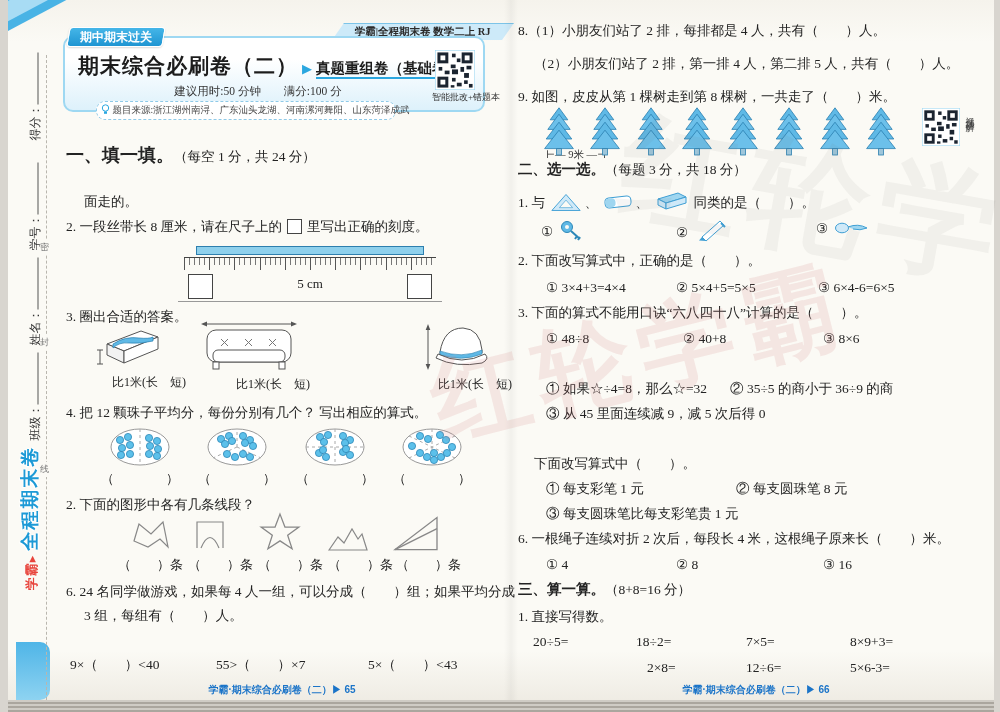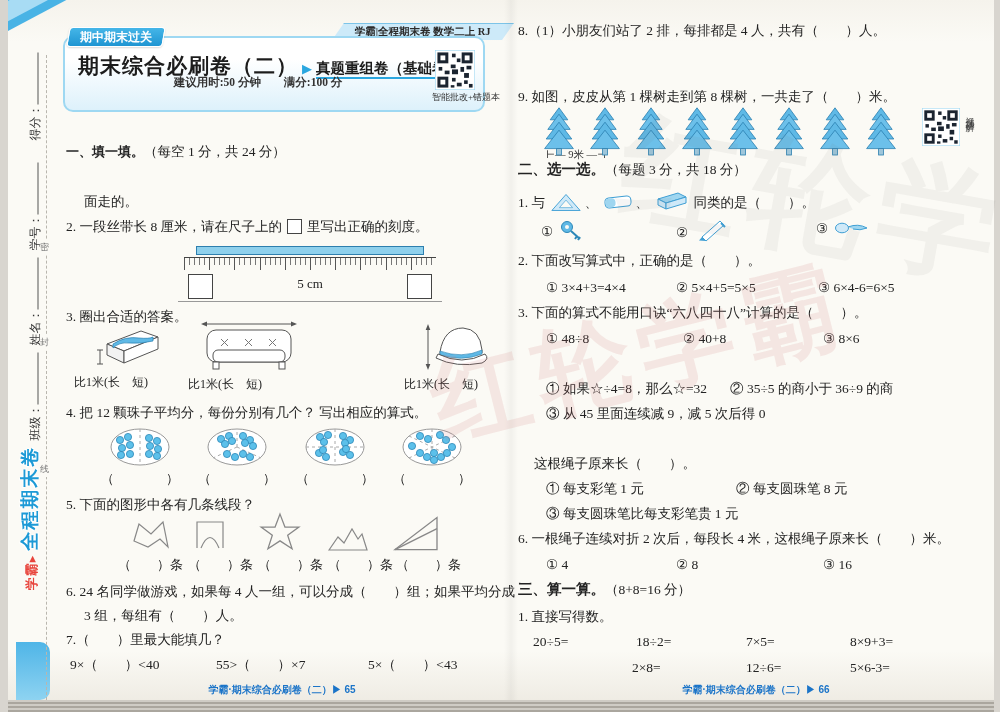--- a/index.html
+++ b/index.html
@@ -34,21 +34,21 @@
         box-shadow:0 1px 2px rgba(0,0,0,.15);}
   .badge span{display:block;transform:skewX(10deg);color:#fff;font-size:12px;font-weight:bold;text-align:center;line-height:18px;
         font-family:"Liberation Sans",sans-serif;}
   .edition{position:absolute;left:330px;top:23px;width:170px;height:17px;background:#cdeaf9;transform:skewX(-35deg);
         border-top:1px solid #7cc4e8;}
   .edition span{display:block;transform:skewX(35deg);font-size:10.5px;font-weight:bold;color:#2a2a2a;text-align:center;line-height:16px;}
   .titlerow{position:absolute;left:70px;top:52px;width:360px;white-space:nowrap;}
   .titlerow .main{font-size:21px;font-weight:bold;letter-spacing:1px;color:#1c1c1c;}
   .titlerow .arr{font-size:13px;color:#2aa7e0;margin:0 4px;}
   .titlerow .sub{font-size:14.5px;font-weight:bold;color:#1c1c1c;border-bottom:2px solid #2aa7e0;padding-bottom:1px;}
-  .metarow{position:absolute;left:110px;top:75px;width:280px;text-align:center;font-size:11.5px;color:#333;font-weight:bold;}
+  .metarow{position:absolute;left:110px;top:84px;width:280px;text-align:center;font-size:11.5px;color:#333;}
   .metarow span{margin:0 10px;}
   .srcnote{position:absolute;left:88px;top:101px;width:300px;background:#fff;border:1px dashed #8fcae8;border-radius:9px;
         font-size:9.5px;color:#444;text-align:center;padding:2px 4px;white-space:nowrap;}
   .qrwrap{position:absolute;text-align:center;}
   .qrcap{font-size:9px;color:#333;margin-top:1px;white-space:nowrap;}
   
   .t{position:absolute;font-size:13.5px;white-space:nowrap;z-index:10;}
   .b{font-weight:bold;}
   .pgL{position:absolute;left:48px;top:0;width:452px;height:700px;}
   .pgR{position:absolute;left:508px;top:0;width:480px;height:700px;}
@@ -60,21 +60,21 @@
   .ruler .ribbon{position:absolute;left:12px;right:12px;top:2px;height:9px;background:#8fd0ec;border:1px solid #2e7fae;}
   .ruler .scale{position:absolute;left:0;right:0;top:13px;height:14px;border-top:1.5px solid #444;
         background:
          repeating-linear-gradient(90deg,#555 0 1px,transparent 1px 25.2px) 0 0/100% 12px no-repeat,
          repeating-linear-gradient(90deg,#777 0 1px,transparent 1px 5.04px) 0 0/100% 7px no-repeat;}
   .ruler .box{position:absolute;top:30px;width:25px;height:25px;border:1.5px solid #444;background:#fff;}
   .ruler .lab{position:absolute;top:32px;width:100%;text-align:center;font-size:13px;}
   .ruler .base{position:absolute;left:-6px;right:-6px;bottom:0;border-top:1px solid #999;}
   .inline-box{display:inline-block;width:15px;height:15px;border:1.2px solid #444;vertical-align:-3px;margin:0 5px;background:#fff;}
   
-  .fig{position:absolute;text-align:left;z-index:10;}
+  .fig{position:absolute;text-align:right;z-index:10;}
   .fig .lab{font-size:12px;margin-top:2px;}
   .shapeans{position:absolute;font-size:13px;white-space:nowrap;}
   .gapmark{position:absolute;font-size:10.5px;color:#333;white-space:nowrap;}
   .vcap{position:absolute;writing-mode:vertical-rl;font-size:9px;color:#444;letter-spacing:2px;}
   .wm{position:absolute;font-size:96px;font-weight:bold;letter-spacing:10px;z-index:40;pointer-events:none;white-space:nowrap;}
   .wm1{left:420px;top:290px;color:rgba(208,122,122,.15);transform:rotate(-14deg);}
   .wm2{left:610px;top:130px;color:rgba(110,110,110,.07);transform:rotate(10deg);font-size:120px;}
   svg{display:block}
 </style>
 </head>
@@ -162,24 +162,31 @@
   <div class="metarow">
     <span>建议用时:50 分钟</span>
     <span>满分:100 分</span>
   </div>
   <div class="qrwrap" style="left:424px;top:50px;width:46px;z-index:11">
     <svg width="40" height="40" style="margin:0 auto">
         <use href="#qr"></use>
       </svg>
     <div class="qrcap">智能批改+错题本</div>
   </div>
+  <div class="srcnote">
+    <svg width="9" height="11" viewBox="0 0 9 11" style="display:inline-block;vertical-align:-2px">
+      <circle cx="4.5" cy="4" r="3.2" fill="none" stroke="#2aa7e0"></circle>
+        <rect x="3" y="7.4" width="3" height="2.4" fill="#2aa7e0"></rect>
+    </svg>
+    <span>题目来源:浙江湖州南浔、广东汕头龙湖、河南漯河舞阳、山东菏泽成武</span>
+  </div>
 
   <div class="pgL">
     <div class="t" style="top:143px;left:10px">
-      <span class="b" style="font-size:13px">一、填一填。</span><span>（每空 1 分，共 24 分）</span>
+      <span class="b" style="font-size:18px">一、填一填。</span><span>（每空 1 分，共 24 分）</span>
     </div>
     <div class="t" style="top:193px;left:28px">面走的。</div>
     <div class="t" style="top:218px;left:10px">
       <span>2. 一段丝带长 8 厘米，请在尺子上的</span><span class="inline-box"></span><span>里写出正确的刻度。</span>
     </div>
 
     <div class="ruler">
       <div class="ribbon"></div>
       <div class="scale"></div>
       <div class="box" style="left:4px"></div>
@@ -307,21 +314,21 @@
             <circle cx="47" cy="27" r="3.6"></circle>
             <circle cx="34" cy="34" r="3.6"></circle>
         </g>
       </svg>
     </div>
     <div class="shapeans" style="left:45px;top:470px">（　　　　）</div>
     <div class="shapeans" style="left:142px;top:470px">（　　　　）</div>
     <div class="shapeans" style="left:240px;top:470px">（　　　　）</div>
     <div class="shapeans" style="left:337px;top:470px">（　　　　）</div>
 
-    <div class="t" style="top:496px;left:10px">5. 下面的图形中各有几条线段？</div>
+    <div class="t" style="top:496px;left:10px">2. 下面的图形中各有几条线段？</div>
 
     <div class="fig" style="left:74px;top:514px">
       <svg width="44" height="40" viewBox="0 0 40 40">
         <polygon points="7,10 2,27 16,33 28,25 36,33 31,8 19,20" fill="none" stroke="#888" stroke-width="1.2"></polygon>
       </svg>
     </div>
     <div class="fig" style="left:134px;top:514px">
       <svg width="44" height="40" viewBox="0 0 40 40">
         <path d="M5,34 L5,8 L31,8 L31,34" fill="none" stroke="#888" stroke-width="1.2"></path>
         <path d="M9,34 Q18,13 27,34" fill="none" stroke="#888" stroke-width="1.2"></path>
@@ -344,30 +351,30 @@
       </svg>
     </div>
     <div class="shapeans" style="left:62px;top:556px">（　　）条</div>
     <div class="shapeans" style="left:132px;top:556px">（　　）条</div>
     <div class="shapeans" style="left:202px;top:556px">（　　）条</div>
     <div class="shapeans" style="left:272px;top:556px">（　　）条</div>
     <div class="shapeans" style="left:340px;top:556px">（　　）条</div>
 
     <div class="t" style="top:583px;left:10px">6. 24 名同学做游戏，如果每 4 人一组，可以分成（　　）组；如果平均分成</div>
     <div class="t" style="top:607px;left:28px">3 组，每组有（　　）人。</div>
-    <div class="t" style="top:631px;left:10px">7.（　　）里最大能填几？</div>
     <div class="opt" style="left:14px;top:656px">9×（　　）&lt;40</div>
     <div class="opt" style="left:160px;top:656px">55&gt;（　　）×7</div>
     <div class="opt" style="left:312px;top:656px">5×（　　）&lt;43</div>
 
     <div class="footer">学霸·期末综合必刷卷（二）▶ 65</div>
   </div>
 
   <div class="pgR">
     <div class="t" style="top:22px;left:2px">8.（1）小朋友们站了 2 排，每排都是 4 人，共有（　　）人。</div>
+    <div class="t" style="top:55px;left:18px">（2）小朋友们站了 2 排，第一排 4 人，第二排 5 人，共有（　　）人。</div>
     <div class="t" style="top:88px;left:2px">9. 如图，皮皮从第 1 棵树走到第 8 棵树，一共走了（　　）米。</div>
 
     <div class="fig" style="left:27px;top:106px">
         <svg width="32" height="50">
           <use href="#pine"></use>
         </svg>
       </div>
     <div class="fig" style="left:73px;top:106px">
         <svg width="32" height="50">
           <use href="#pine"></use>
@@ -465,40 +472,40 @@
 
     <div class="t" style="top:304px;left:2px">3. 下面的算式不能用口诀“六八四十八”计算的是（　　）。</div>
     <div class="opt" style="left:30px;top:330px">① 48÷8</div>
     <div class="opt" style="left:167px;top:330px">② 40+8</div>
     <div class="opt" style="left:307px;top:330px">③ 8×6</div>
 
     <div class="opt" style="left:30px;top:380px">① 如果☆÷4=8，那么☆=32</div>
     <div class="opt" style="left:214px;top:380px">② 35÷5 的商小于 36÷9 的商</div>
     <div class="opt" style="left:30px;top:405px">③ 从 45 里面连续减 9，减 5 次后得 0</div>
 
-    <div class="t" style="top:455px;left:18px">这根绳子原来长（　　）。</div>
+    <div class="t" style="top:455px;left:18px">下面改写算式中（　　）。</div>
     <div class="opt" style="left:30px;top:480px">① 每支彩笔 1 元</div>
     <div class="opt" style="left:220px;top:480px">② 每支圆珠笔 8 元</div>
     <div class="opt" style="left:30px;top:505px">③ 每支圆珠笔比每支彩笔贵 1 元</div>
 
     <div class="t" style="top:530px;left:2px">6. 一根绳子连续对折 2 次后，每段长 4 米，这根绳子原来长（　　）米。</div>
     <div class="opt" style="left:30px;top:556px">① 4</div>
     <div class="opt" style="left:160px;top:556px">② 8</div>
     <div class="opt" style="left:307px;top:556px">③ 16</div>
 
     <div class="t" style="top:580px;left:2px">
       <span class="b" style="font-size:14.5px">三、算一算。</span><span>（8+8=16 分）</span>
     </div>
     <div class="t" style="top:608px;left:2px">1. 直接写得数。</div>
     <div class="opt" style="left:17px;top:634px">20÷5=</div>
     <div class="opt" style="left:120px;top:634px">18÷2=</div>
     <div class="opt" style="left:230px;top:634px">7×5=</div>
     <div class="opt" style="left:334px;top:634px">8×9+3=</div>
     <div class="opt" style="left:17px;top:700px">9×5=</div>
-    <div class="opt" style="left:116px;top:660px">2×8=</div>
+    <div class="opt" style="left:131px;top:660px">2×8=</div>
     <div class="opt" style="left:230px;top:660px">12÷6=</div>
     <div class="opt" style="left:334px;top:660px">5×6-3=</div>
 
     <div class="footer">学霸·期末综合必刷卷（二）▶ 66</div>
   </div>
 
   <div class="fold"></div>
 </div>
 
 <div class="bottom-edge"></div>

